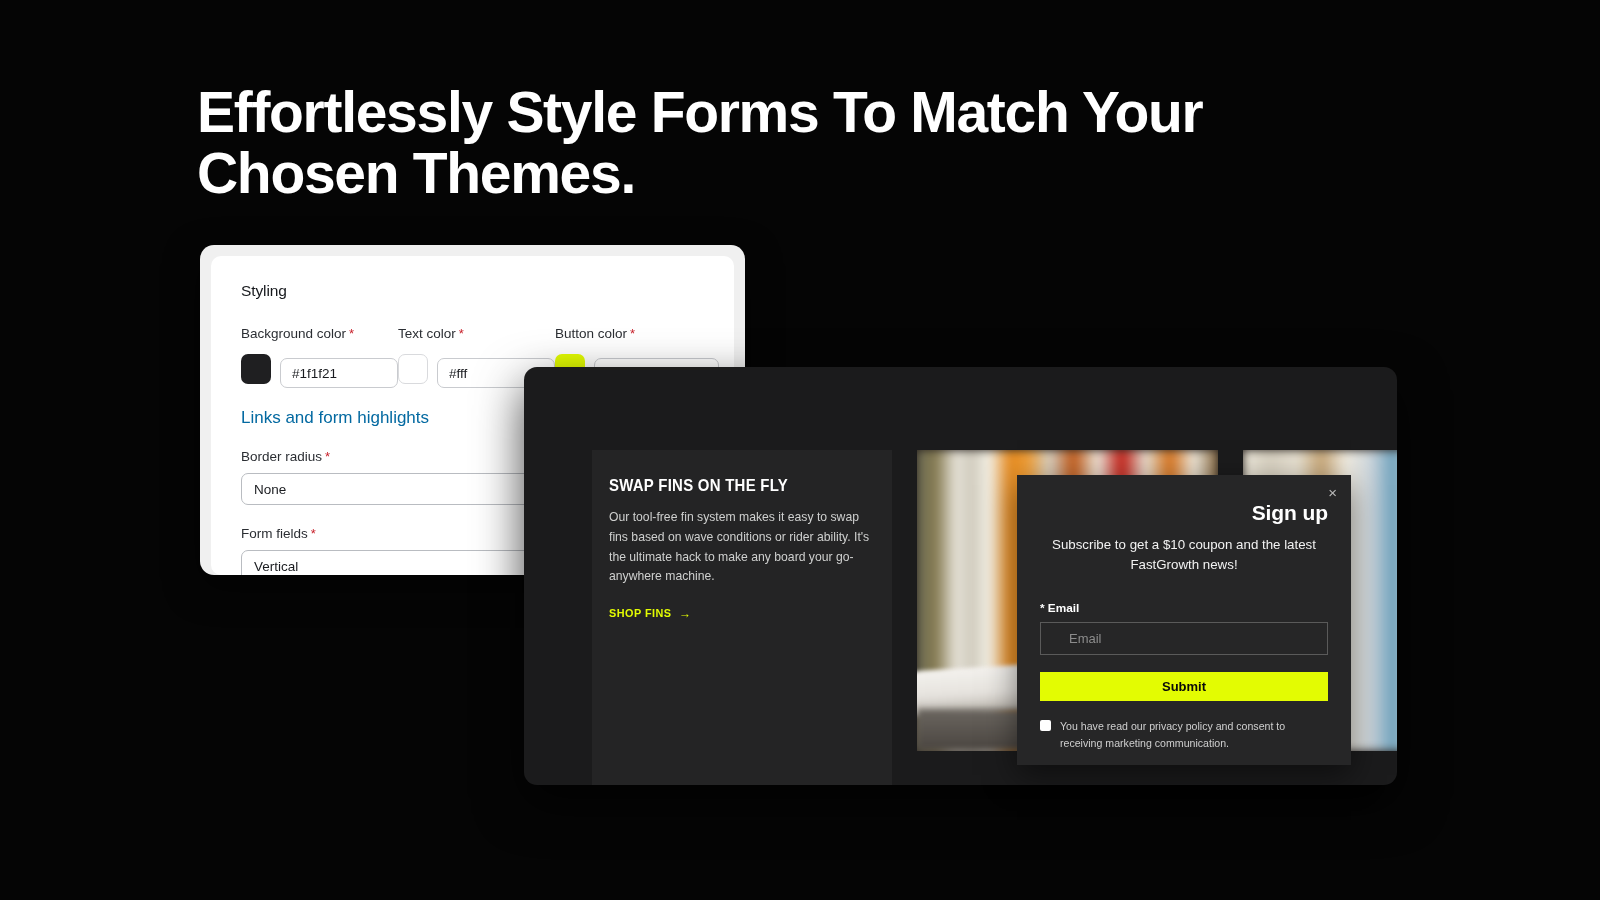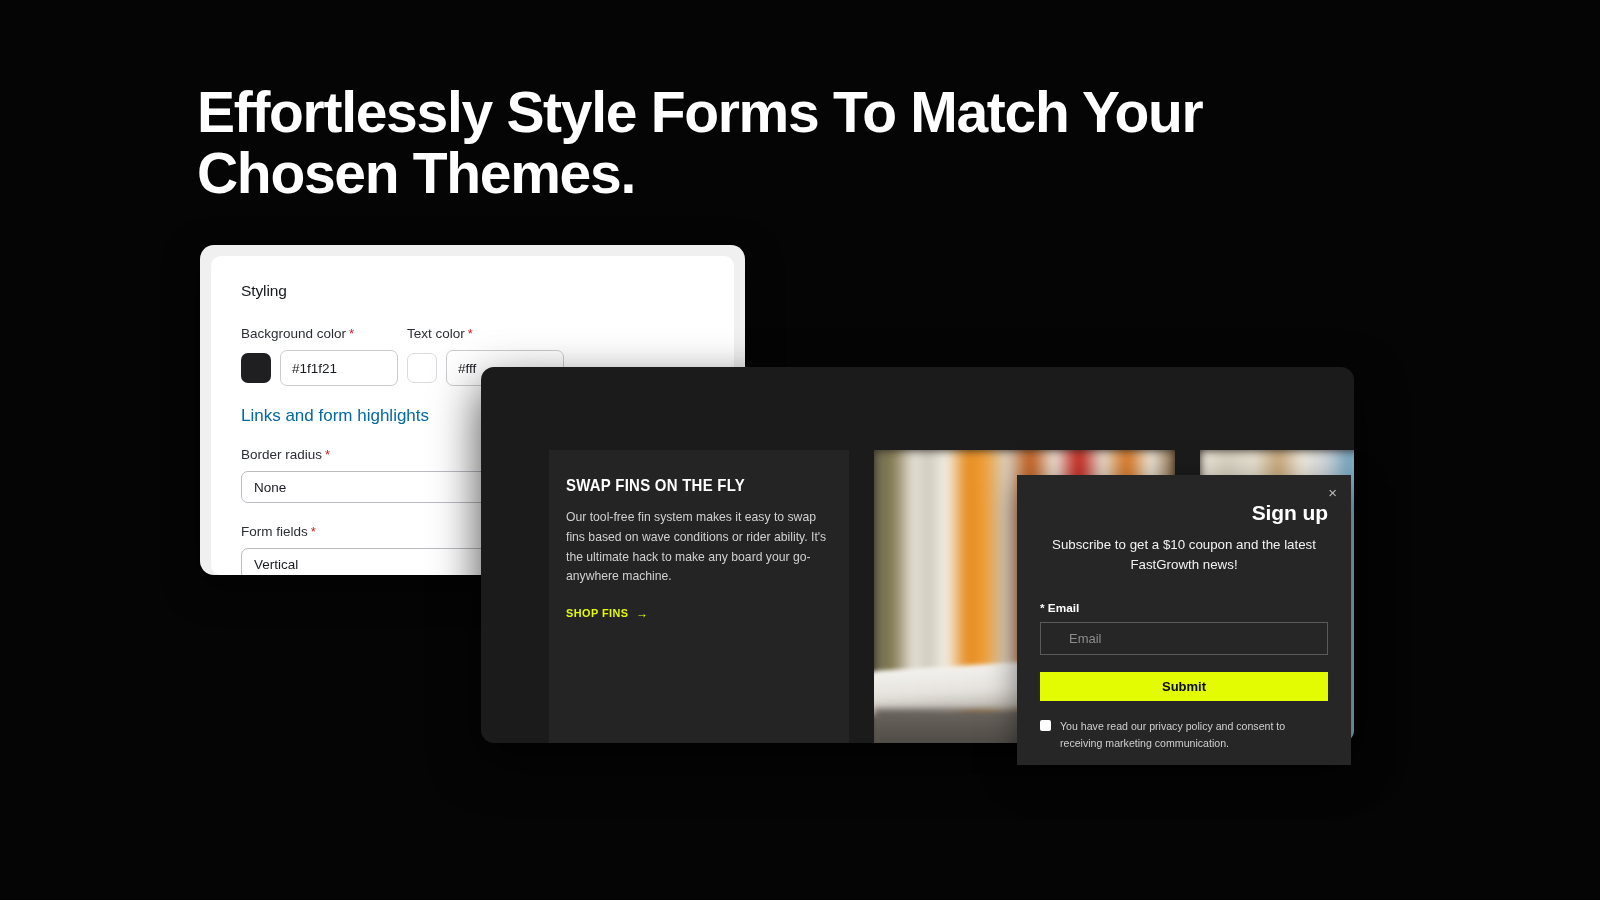--- a/index.html
+++ b/index.html
@@ -88,30 +88,31 @@
   .swatch {
     width: 30px; height: 30px;
     border-radius: 7px;
     flex: none;
   }
   .swatch.dark   { background: #1f1f21; }
   .swatch.white  { background: #ffffff; border: 1px solid #d9dadd; }
   .swatch.accent { background: #e3fc02; }
 
   .hex-input {
-    height: 36px;
+    height: 30px;
     border: 1px solid #c9cbcf;
     border-radius: 7px;
     background: #fff;
     display: flex;
     align-items: center;
     padding: 0 11px;
     font-size: 13.5px;
     color: #1a1c20;
     font-weight: 400;
+    margin-top: 8px;
   }
   .hx-1 { width: 118px; }
   .hx-2 { width: 118px; }
   .hx-3 { width: 125px; }
 
   .helper-text {
     font-size: 17px;
     color: #0369a1;
     margin-top: 20px;
   }
@@ -127,24 +128,24 @@
     display: flex;
     align-items: center;
     padding: 0 12px;
     font-size: 13.5px;
     color: #1a1c20;
   }
 
   
   .dark-panel {
     position: absolute;
-    left: 481px;
+    left: 524px;
     top: 367px;
     width: 873px;
-    height: 376px;
+    height: 418px;
     background: #1b1b1c;
     border-radius: 13px;
     box-shadow: 0 18px 48px rgba(0,0,0,0.72);
     overflow: hidden;
   }
 
   .panel-inner {
     position: absolute;
     left: 68px;
     top: 83px;
@@ -355,20 +356,27 @@
         </div>
 
         <div class="color-group cg-2">
           <div class="field-label"><span>Text color</span><span class="req">*</span></div>
           <div class="color-controls">
             <div class="swatch white"></div>
             <div class="hex-input hx-2">#fff</div>
           </div>
         </div>
 
+        <div class="color-group cg-3">
+          <div class="field-label"><span>Button color</span><span class="req">*</span></div>
+          <div class="color-controls">
+            <div class="swatch accent"></div>
+            <div class="hex-input hx-3">#e3fc02</div>
+          </div>
+        </div>
 
       </div>
 
       <div class="helper-text">Links and form highlights</div>
 
       <div class="field-label select-label"><span>Border radius</span><span class="req">*</span></div>
       <div class="select-box">None</div>
 
       <div class="field-label select-label"><span>Form fields</span><span class="req">*</span></div>
       <div class="select-box">Vertical</div>

